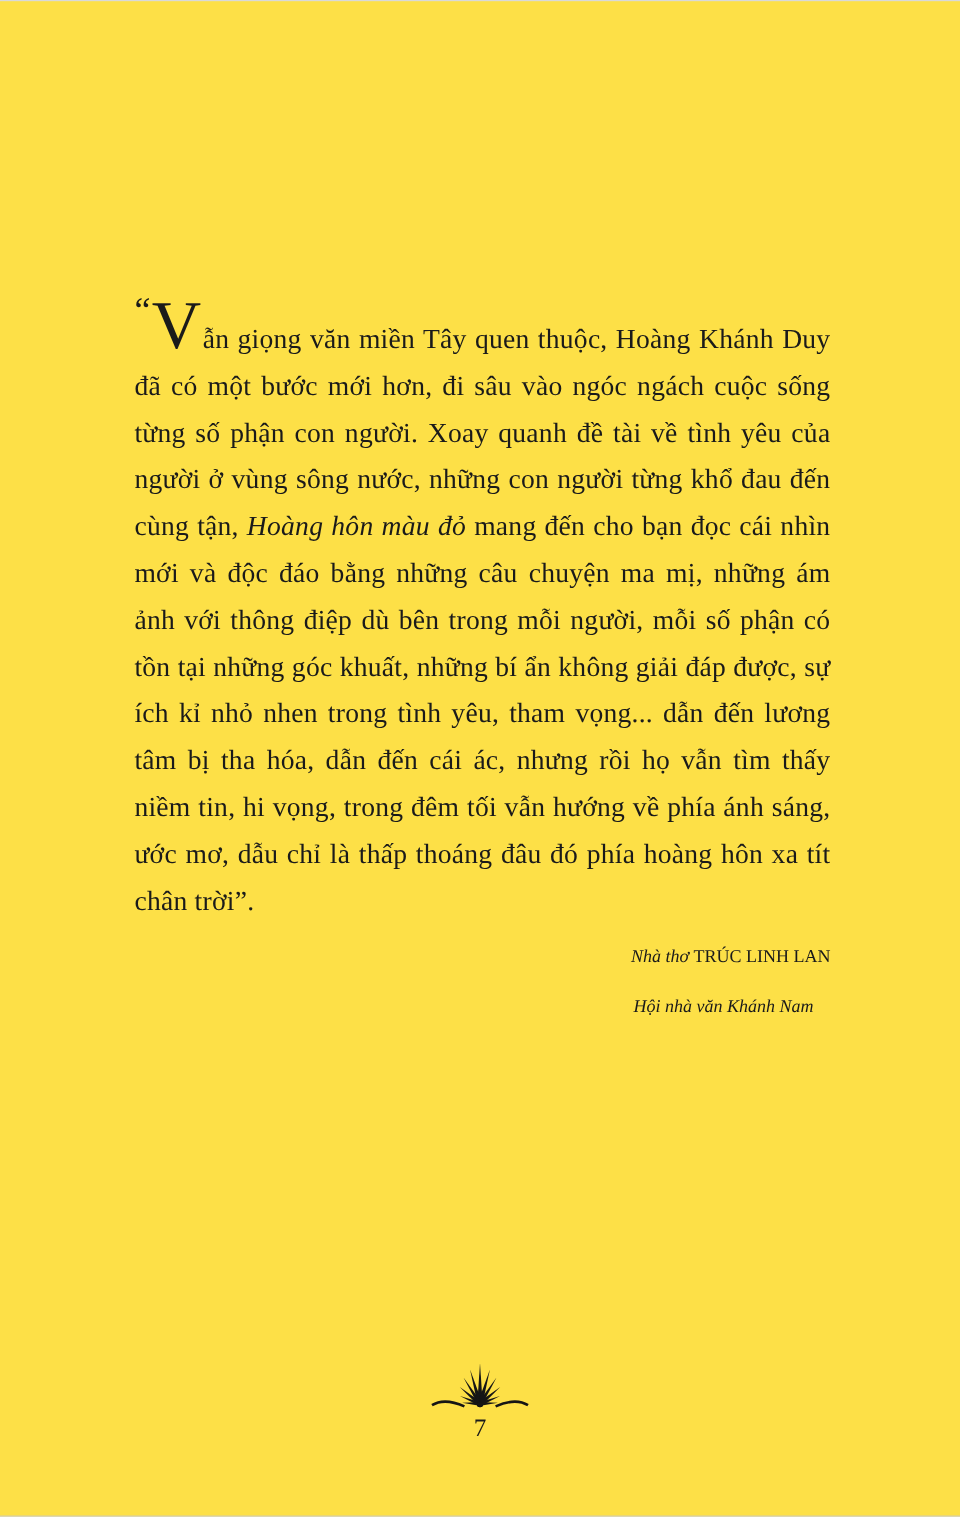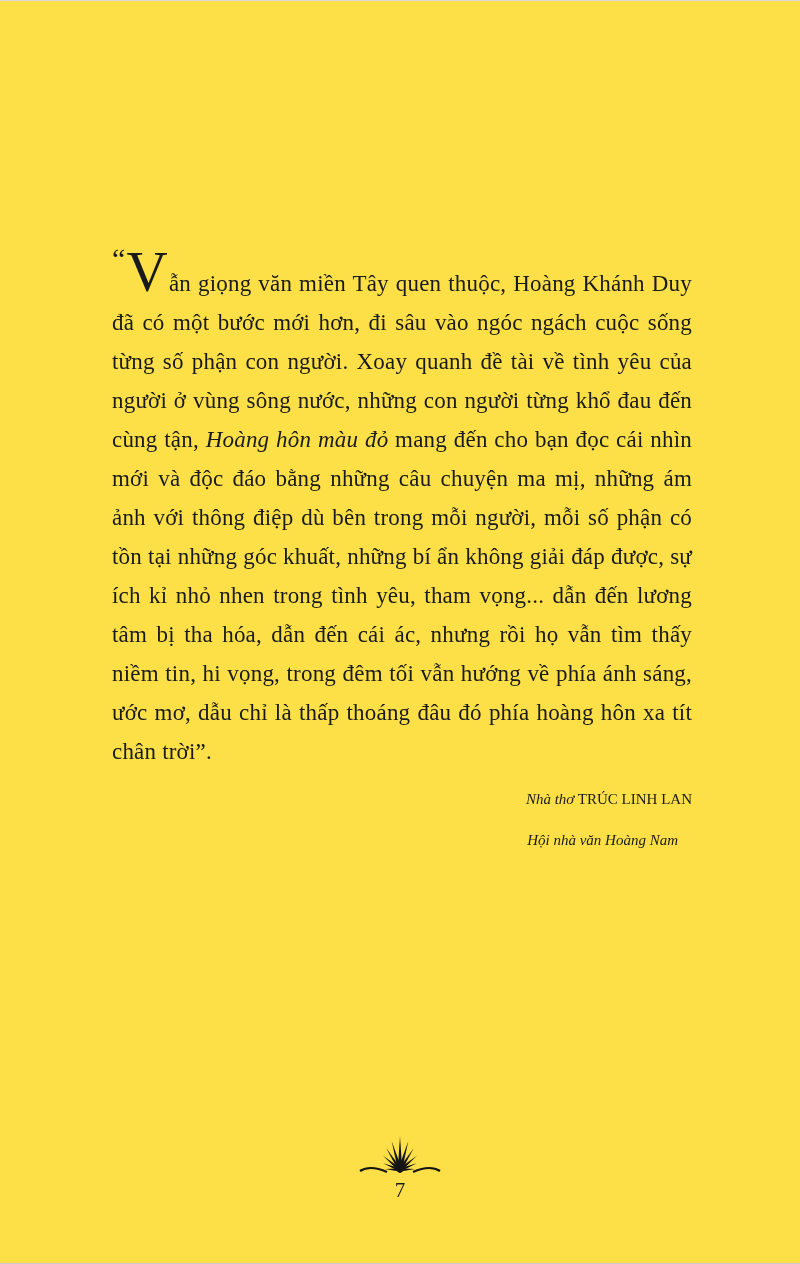--- a/index.html
+++ b/index.html
@@ -76,21 +76,21 @@
 <body>
 
 <div class="page">
 
   <div class="content">
 
     <p class="body-text"><span class="open-quote">“</span><span class="dropcap">V</span><span>ẫn giọng văn miền Tây quen thuộc, Hoàng Khánh Duy đã có một bước mới hơn, đi sâu vào ngóc ngách cuộc sống từng số phận con người. Xoay quanh đề tài về tình yêu của người ở vùng sông nước, những con người từng khổ đau đến cùng tận, </span><span class="italic">Hoàng hôn màu đỏ</span><span> mang đến cho bạn đọc cái nhìn mới và độc đáo bằng những câu chuyện ma mị, những ám ảnh với thông điệp dù bên trong mỗi người, mỗi số phận có tồn tại những góc khuất, những bí ẩn không giải đáp được, sự ích kỉ nhỏ nhen trong tình yêu, tham vọng... dẫn đến lương tâm bị tha hóa, dẫn đến cái ác, nhưng rồi họ vẫn tìm thấy niềm tin, hi vọng, trong đêm tối vẫn hướng về phía ánh sáng, ước mơ, dẫu chỉ là thấp thoáng đâu đó phía hoàng hôn xa tít chân trời”.</span></p>
 
     <div class="attribution">
       <div class="attr-line1"><span class="italic">Nhà thơ</span> <span>TRÚC LINH LAN</span></div>
-      <div class="attr-line2 italic">Hội nhà văn Hoàng Nam</div>
+      <div class="attr-line2 italic">Hội nhà văn Khánh Nam</div>
     </div>
 
   </div>
 
   <div class="footer">
     <div class="ornament-wrap">
       <svg width="84" height="46" viewBox="0 0 84 46" aria-hidden="true">
         <g transform="translate(42,40)" fill="#151515" stroke="none">
           <polygon points="-2.4,2 2.4,2 0,-34"></polygon>
           <polygon points="-2.2,2 2.2,2 0,-30" transform="rotate(-16)"></polygon>

